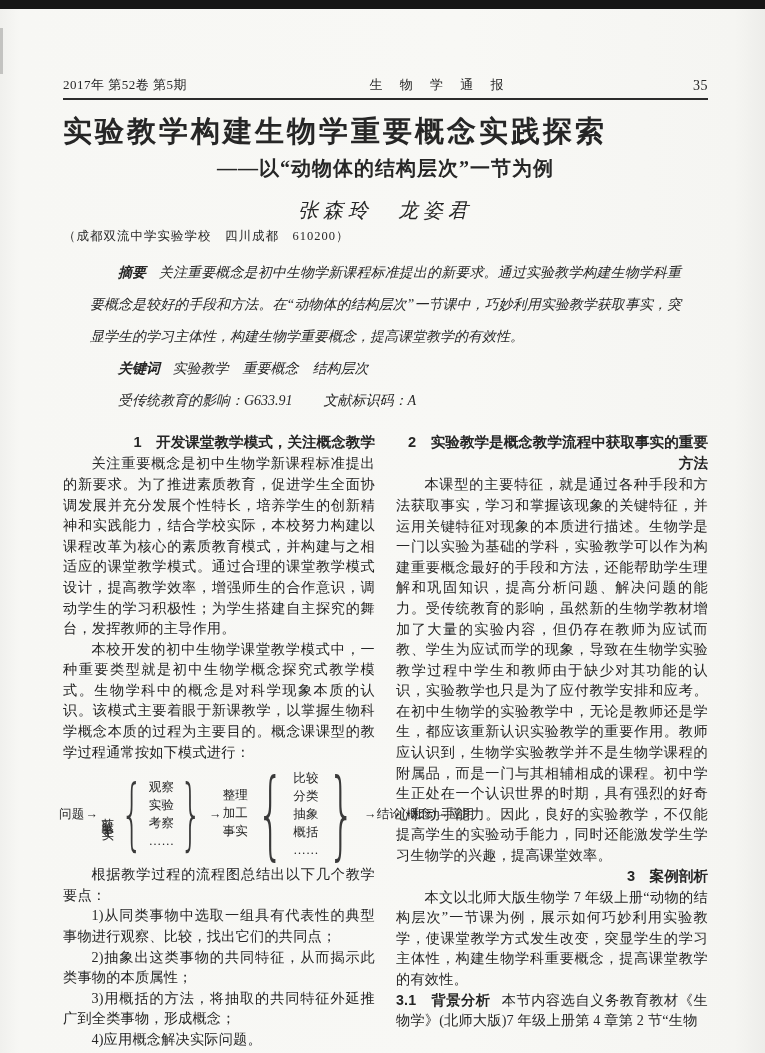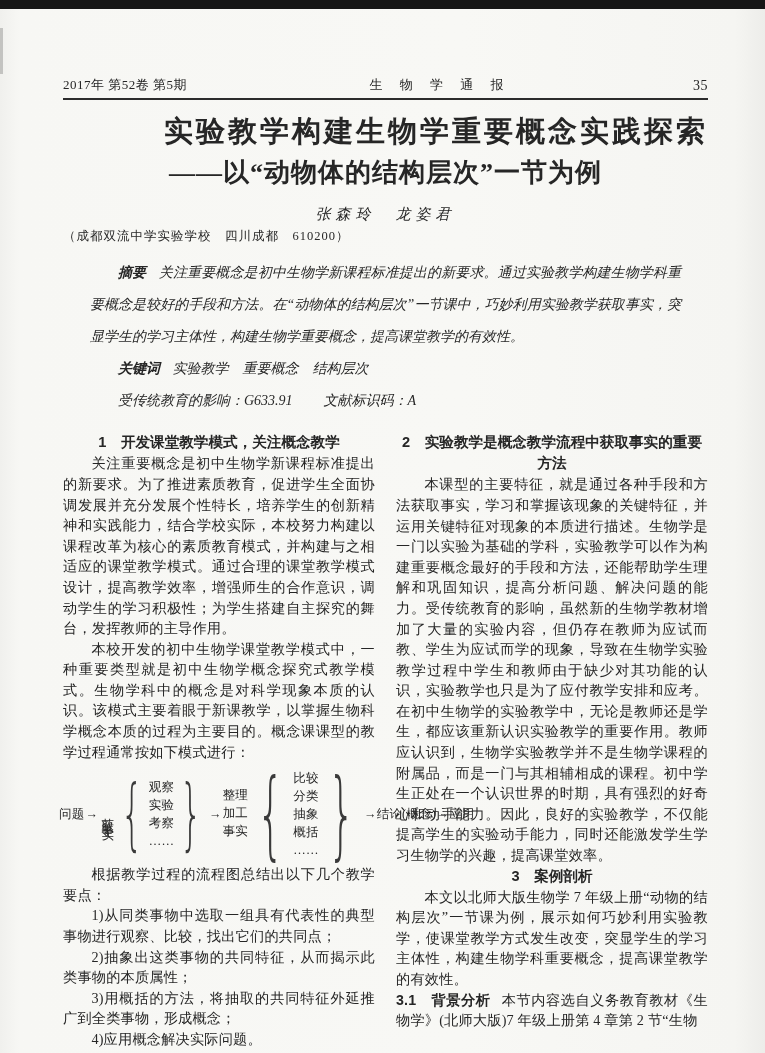--- a/index.html
+++ b/index.html
@@ -19,41 +19,41 @@
   
   .journal-header{
     display:flex;justify-content:space-between;align-items:flex-end;
     border-bottom:2px solid #2c2c2c;padding-bottom:4px;
     font-size:13px;letter-spacing:.5px;
   }
   .journal-header .jname{letter-spacing:7px;}
   .journal-header .pageno{font-size:14px;}
 
   
-  .article-title{margin:15px 0 0;text-align:right;font-size:29px;font-weight:700;letter-spacing:3px;line-height:1.15;font-family:Liberation Serif, serif;}
-  .article-subtitle{margin:7px 0 0;text-align:center;font-size:26px;font-weight:700;letter-spacing:1px;}
-  .authors{margin:15px 0 0;text-align:center;font-size:15px;font-style:italic;letter-spacing:5px;}
+  .article-title{margin:15px 0 0;text-align:left;font-size:29px;font-weight:700;letter-spacing:3px;line-height:1.15;font-family:Liberation Serif, serif;}
+  .article-subtitle{margin:7px 0 0;text-align:center;font-size:20px;font-weight:700;letter-spacing:1px;}
+  .authors{margin:15px 0 0;text-align:center;font-size:20px;font-style:italic;letter-spacing:5px;}
   .affiliation{margin:4px 0 0;font-size:12.5px;letter-spacing:1px;}
 
   
   .abstract-block{margin:12px 27px 0 27px;font-size:14px;line-height:32px;text-align:justify;font-style:italic;}
   .abstract-block p{margin:0;text-indent:2em;}
   .lbl{font-weight:700;margin-right:.9em;}
   .kw-gap{margin-right:.9em;}
   .meta-gap{margin-right:2.2em;}
 
   
   .columns{display:flex;gap:21px;margin-top:15px;}
   .col{flex:1;min-width:0;font-size:14.2px;line-height:20.6px;text-align:justify;letter-spacing:.2px;}
   .col p{margin:0;text-indent:2em;}
   .col p.flush{text-indent:0;}
   .sec-heading{
     margin:0;font-size:14.6px;font-weight:700;line-height:21px;
     font-family:"Liberation Sans","DejaVu Sans",sans-serif;
-    text-align:center;letter-spacing:0;
+    text-align:right;letter-spacing:0;
   }
   .inline-heading{font-family:"Liberation Sans","DejaVu Sans",sans-serif;font-weight:700;margin-right:.8em;}
 
   
   .flow{
     display:flex;align-items:center;justify-content:flex-start;
     font-size:12.5px;line-height:18px;margin:4px 0 2px -4px;
     text-indent:0;white-space:nowrap;
   }
   .flow .vlabel{writing-mode:vertical-rl;text-orientation:upright;letter-spacing:3px;line-height:1.1;margin:0 1px;}

